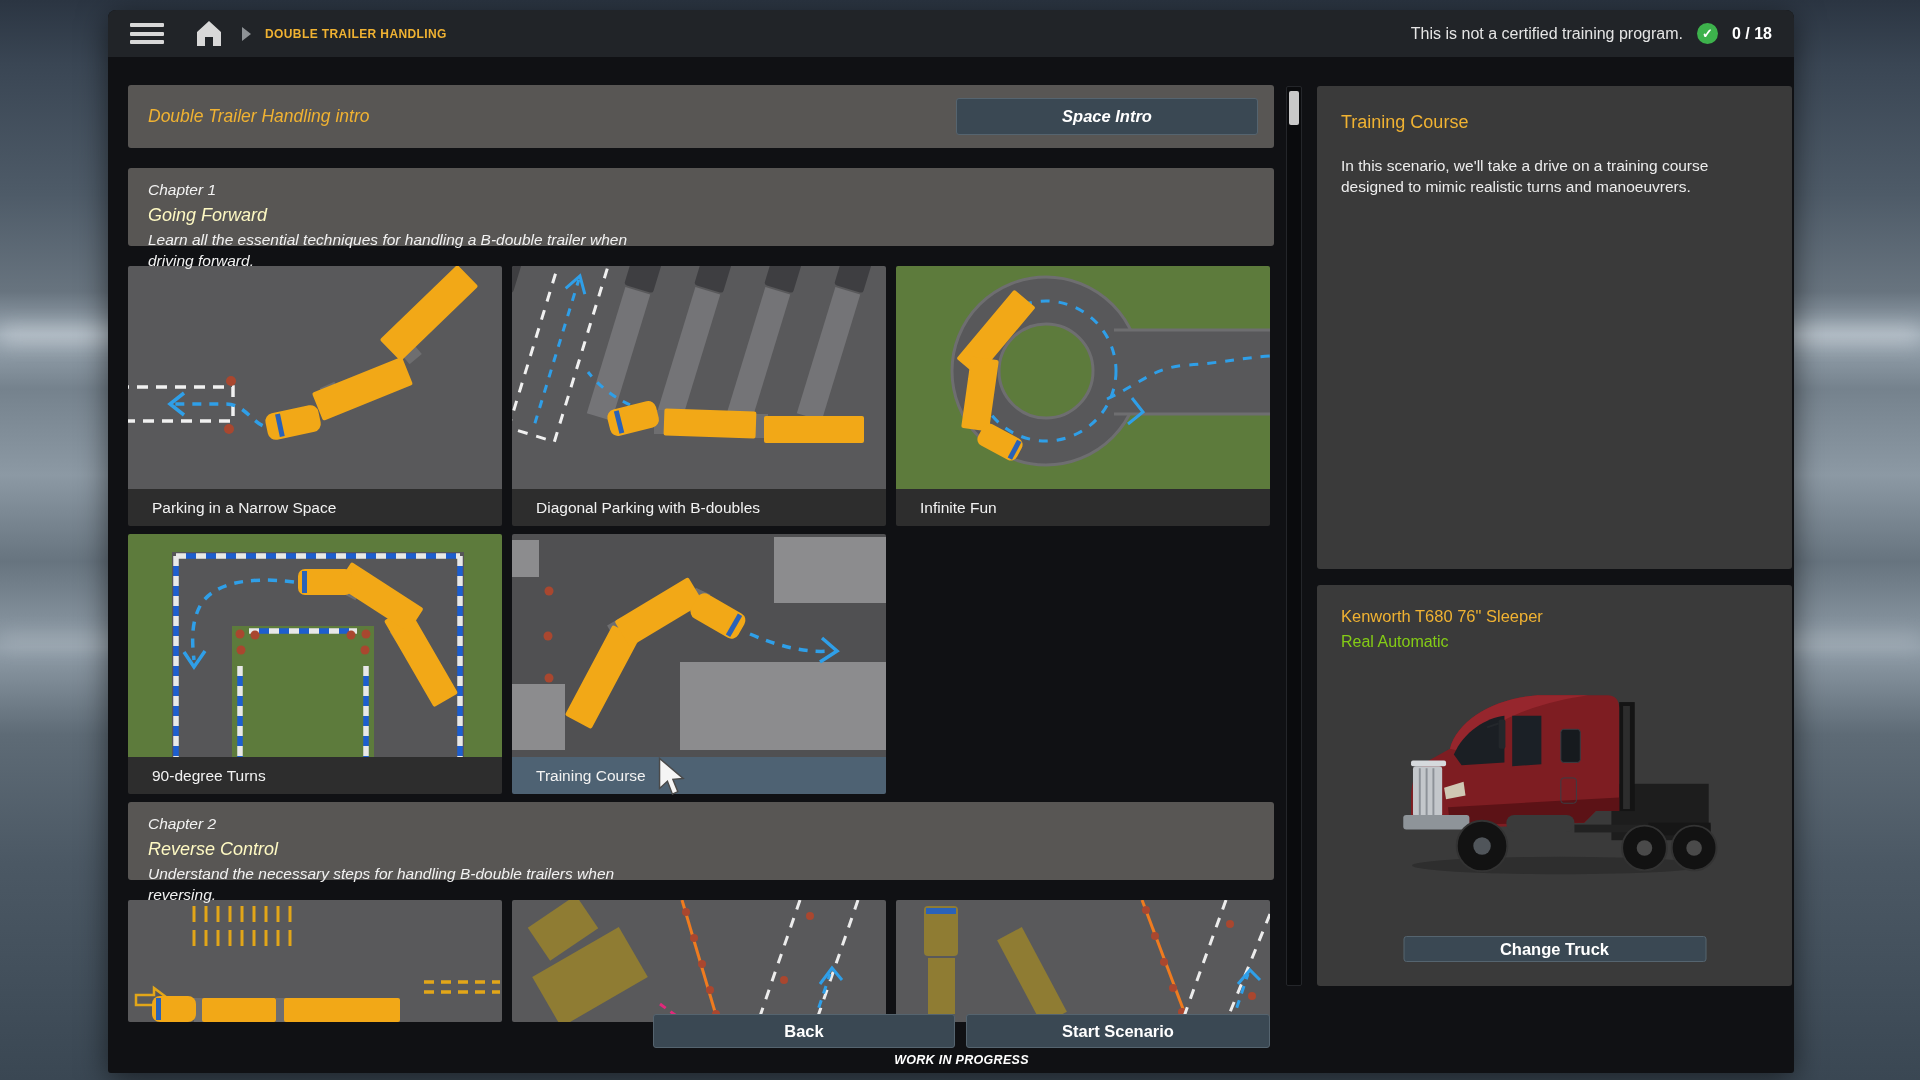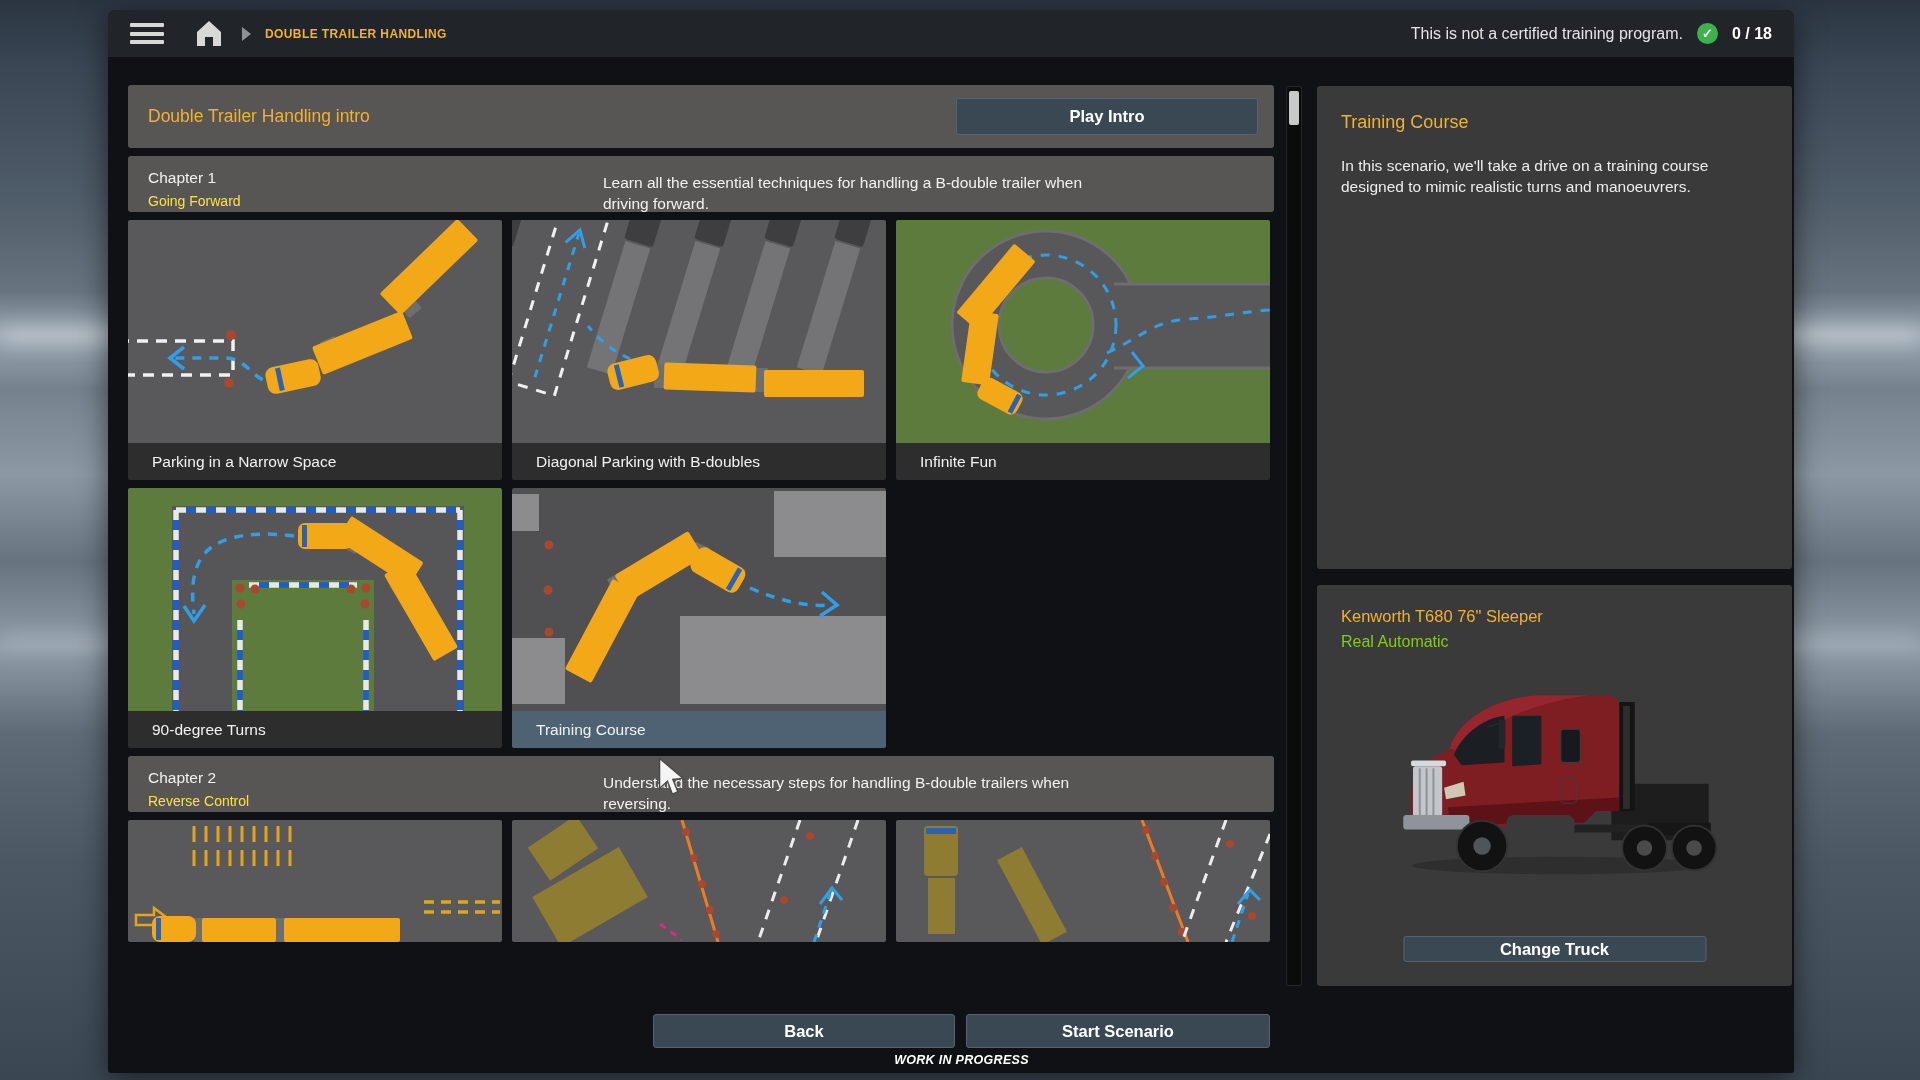--- a/index.html
+++ b/index.html
@@ -30,34 +30,34 @@
   .home { margin-left:30px; display:flex; align-items:center; }
   .crumb-sep { margin-left:18px; width:0; height:0; border-left:9px solid #8e9296; border-top:7px solid transparent; border-bottom:7px solid transparent; }
   .crumb { margin-left:14px; color:#f0b232; font-weight:bold; font-size:12px; letter-spacing:.4px; }
   .topbar-right { margin-left:auto; display:flex; align-items:center; gap:14px; }
   .notice { color:#e5e5e5; font-size:16px; }
   .check { width:21px; height:21px; border-radius:50%; background:#3db24c; color:#fff; font-size:13px; font-weight:bold; display:flex; align-items:center; justify-content:center; }
   .progress { color:#fff; font-size:16px; font-weight:600; }
 
   
   .main { position:absolute; left:20px; top:75px; width:1146px; }
-  .row-bar { background:#585654; border-radius:3px; margin-bottom:8px; position:relative; }
+  .row-bar { background:#585654; border-radius:3px; margin-bottom:20px; position:relative;font-style:italic; }
   .intro-bar { height:63px; display:flex; align-items:center; padding:0 20px; }
   .intro-title { color:#f0b232; font-size:17.5px; }
   .btn {
     background:#3a4853; border:1px solid #55646f; border-radius:3px;
     color:#fff; font-weight:bold; font-size:16.5px;
     display:flex; align-items:center; justify-content:center; cursor:pointer;
   }
   .play-btn { position:absolute; right:16px; top:13px; width:302px; height:37px; }
 
-  .chapter-bar { height:56px; display:flex; padding:13px 20px 0 20px; }
+  .chapter-bar { height:78px; display:flex; padding:13px 20px 0 20px;flex-direction:column; }
   .chapter-left { width:455px; }
   .chapter-label { color:#f2f2f2; font-size:15.5px; }
-  .chapter-title { color:#fde047; font-size:14px; margin-top:6px; }
+  .chapter-title { color:#fef9c3; font-size:18px; margin-top:6px; }
   .chapter-desc { width:525px; color:#f2f2f2; font-size:15.5px; line-height:21px; padding-top:3px; }
 
   .tile-row { display:flex; gap:10px; margin-bottom:8px; }
   .tile { width:374px; border-radius:2px; overflow:hidden; cursor:pointer; }
   .tile svg { display:block; }
   .tile-caption { height:37px; background:#2d2d2d; color:#f2f2f2; font-size:15.5px; display:flex; align-items:center; padding-left:24px; }
   .tile.selected .tile-caption { background:#4e6273; }
   .tile-row.cropped { height:122px; overflow:hidden; margin-bottom:0; }
 
   
@@ -109,21 +109,21 @@
       <span class="notice">This is not a certified training program.</span>
       <span class="check">✓</span>
       <span class="progress">0 / 18</span>
     </div>
   </div>
 
   <div class="main">
 
     <div class="row-bar intro-bar">
       <span class="intro-title">Double Trailer Handling intro</span>
-      <div class="btn play-btn">Play Intro</div>
+      <div class="btn play-btn">Space Intro</div>
     </div>
 
     <div class="row-bar chapter-bar">
       <div class="chapter-left">
         <div class="chapter-label">Chapter 1</div>
         <div class="chapter-title">Going Forward</div>
       </div>
       <div class="chapter-desc">Learn all the essential techniques for handling a B-double trailer when driving forward.</div>
     </div>
 

